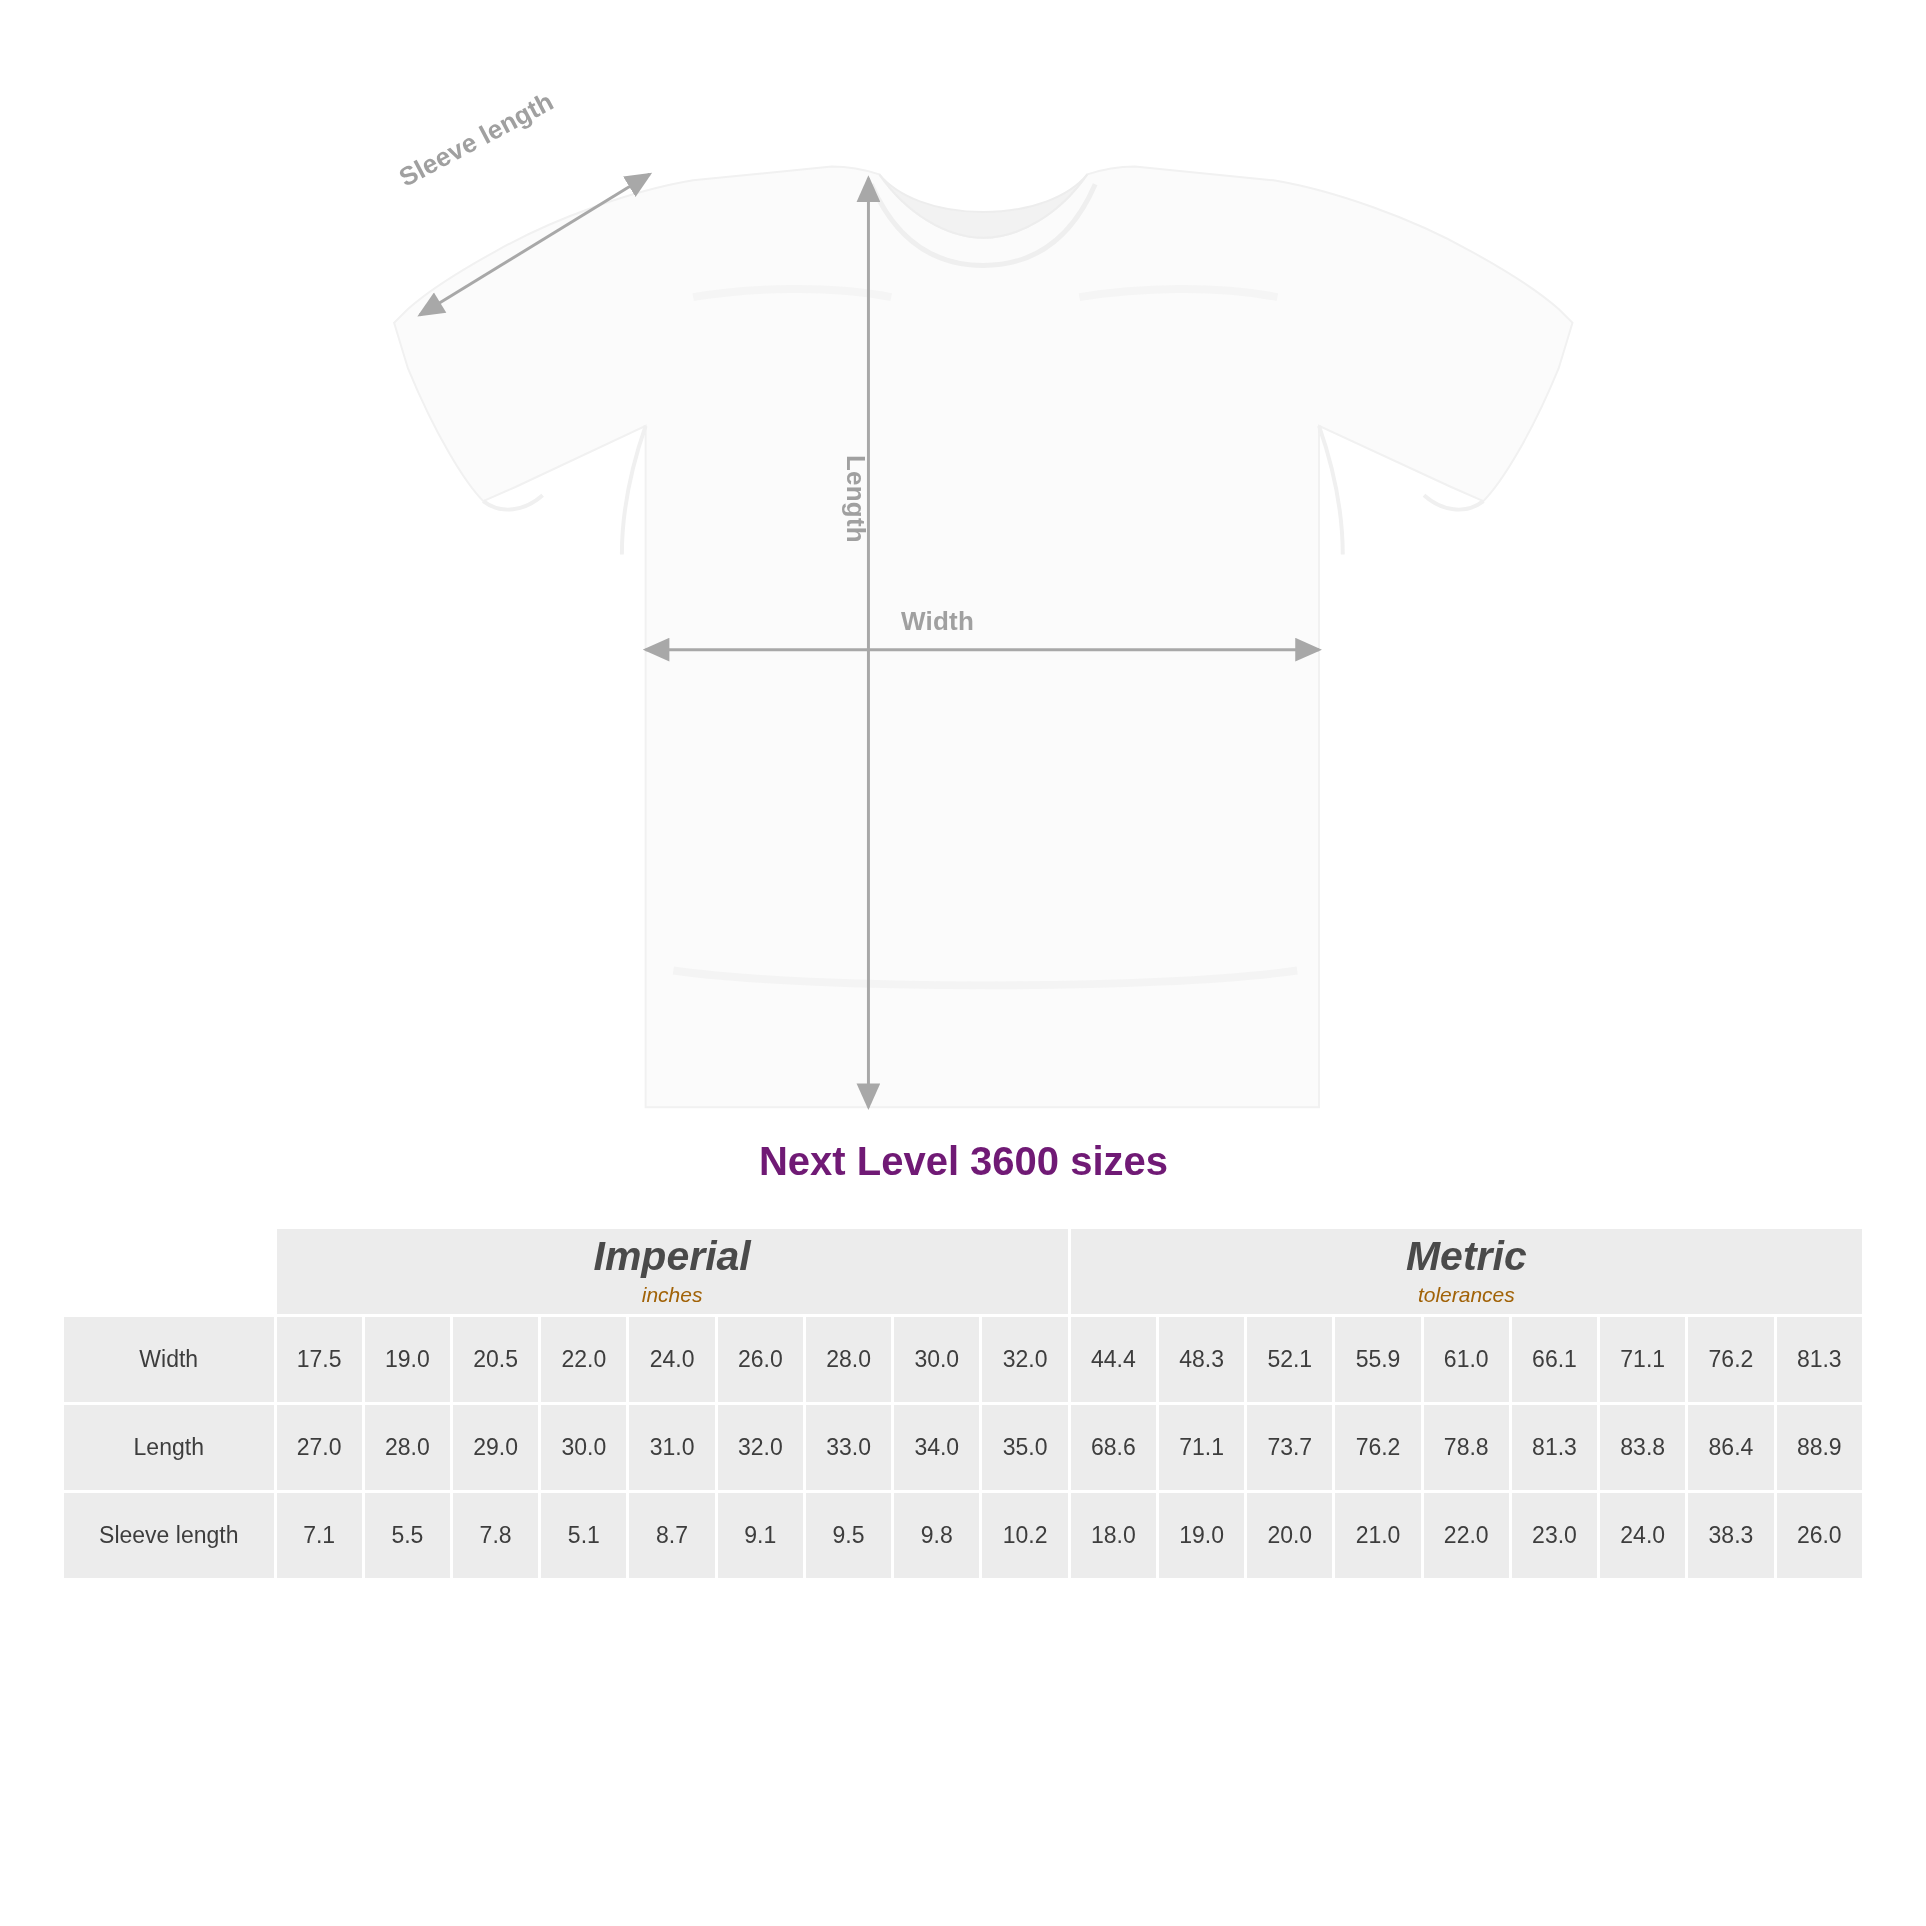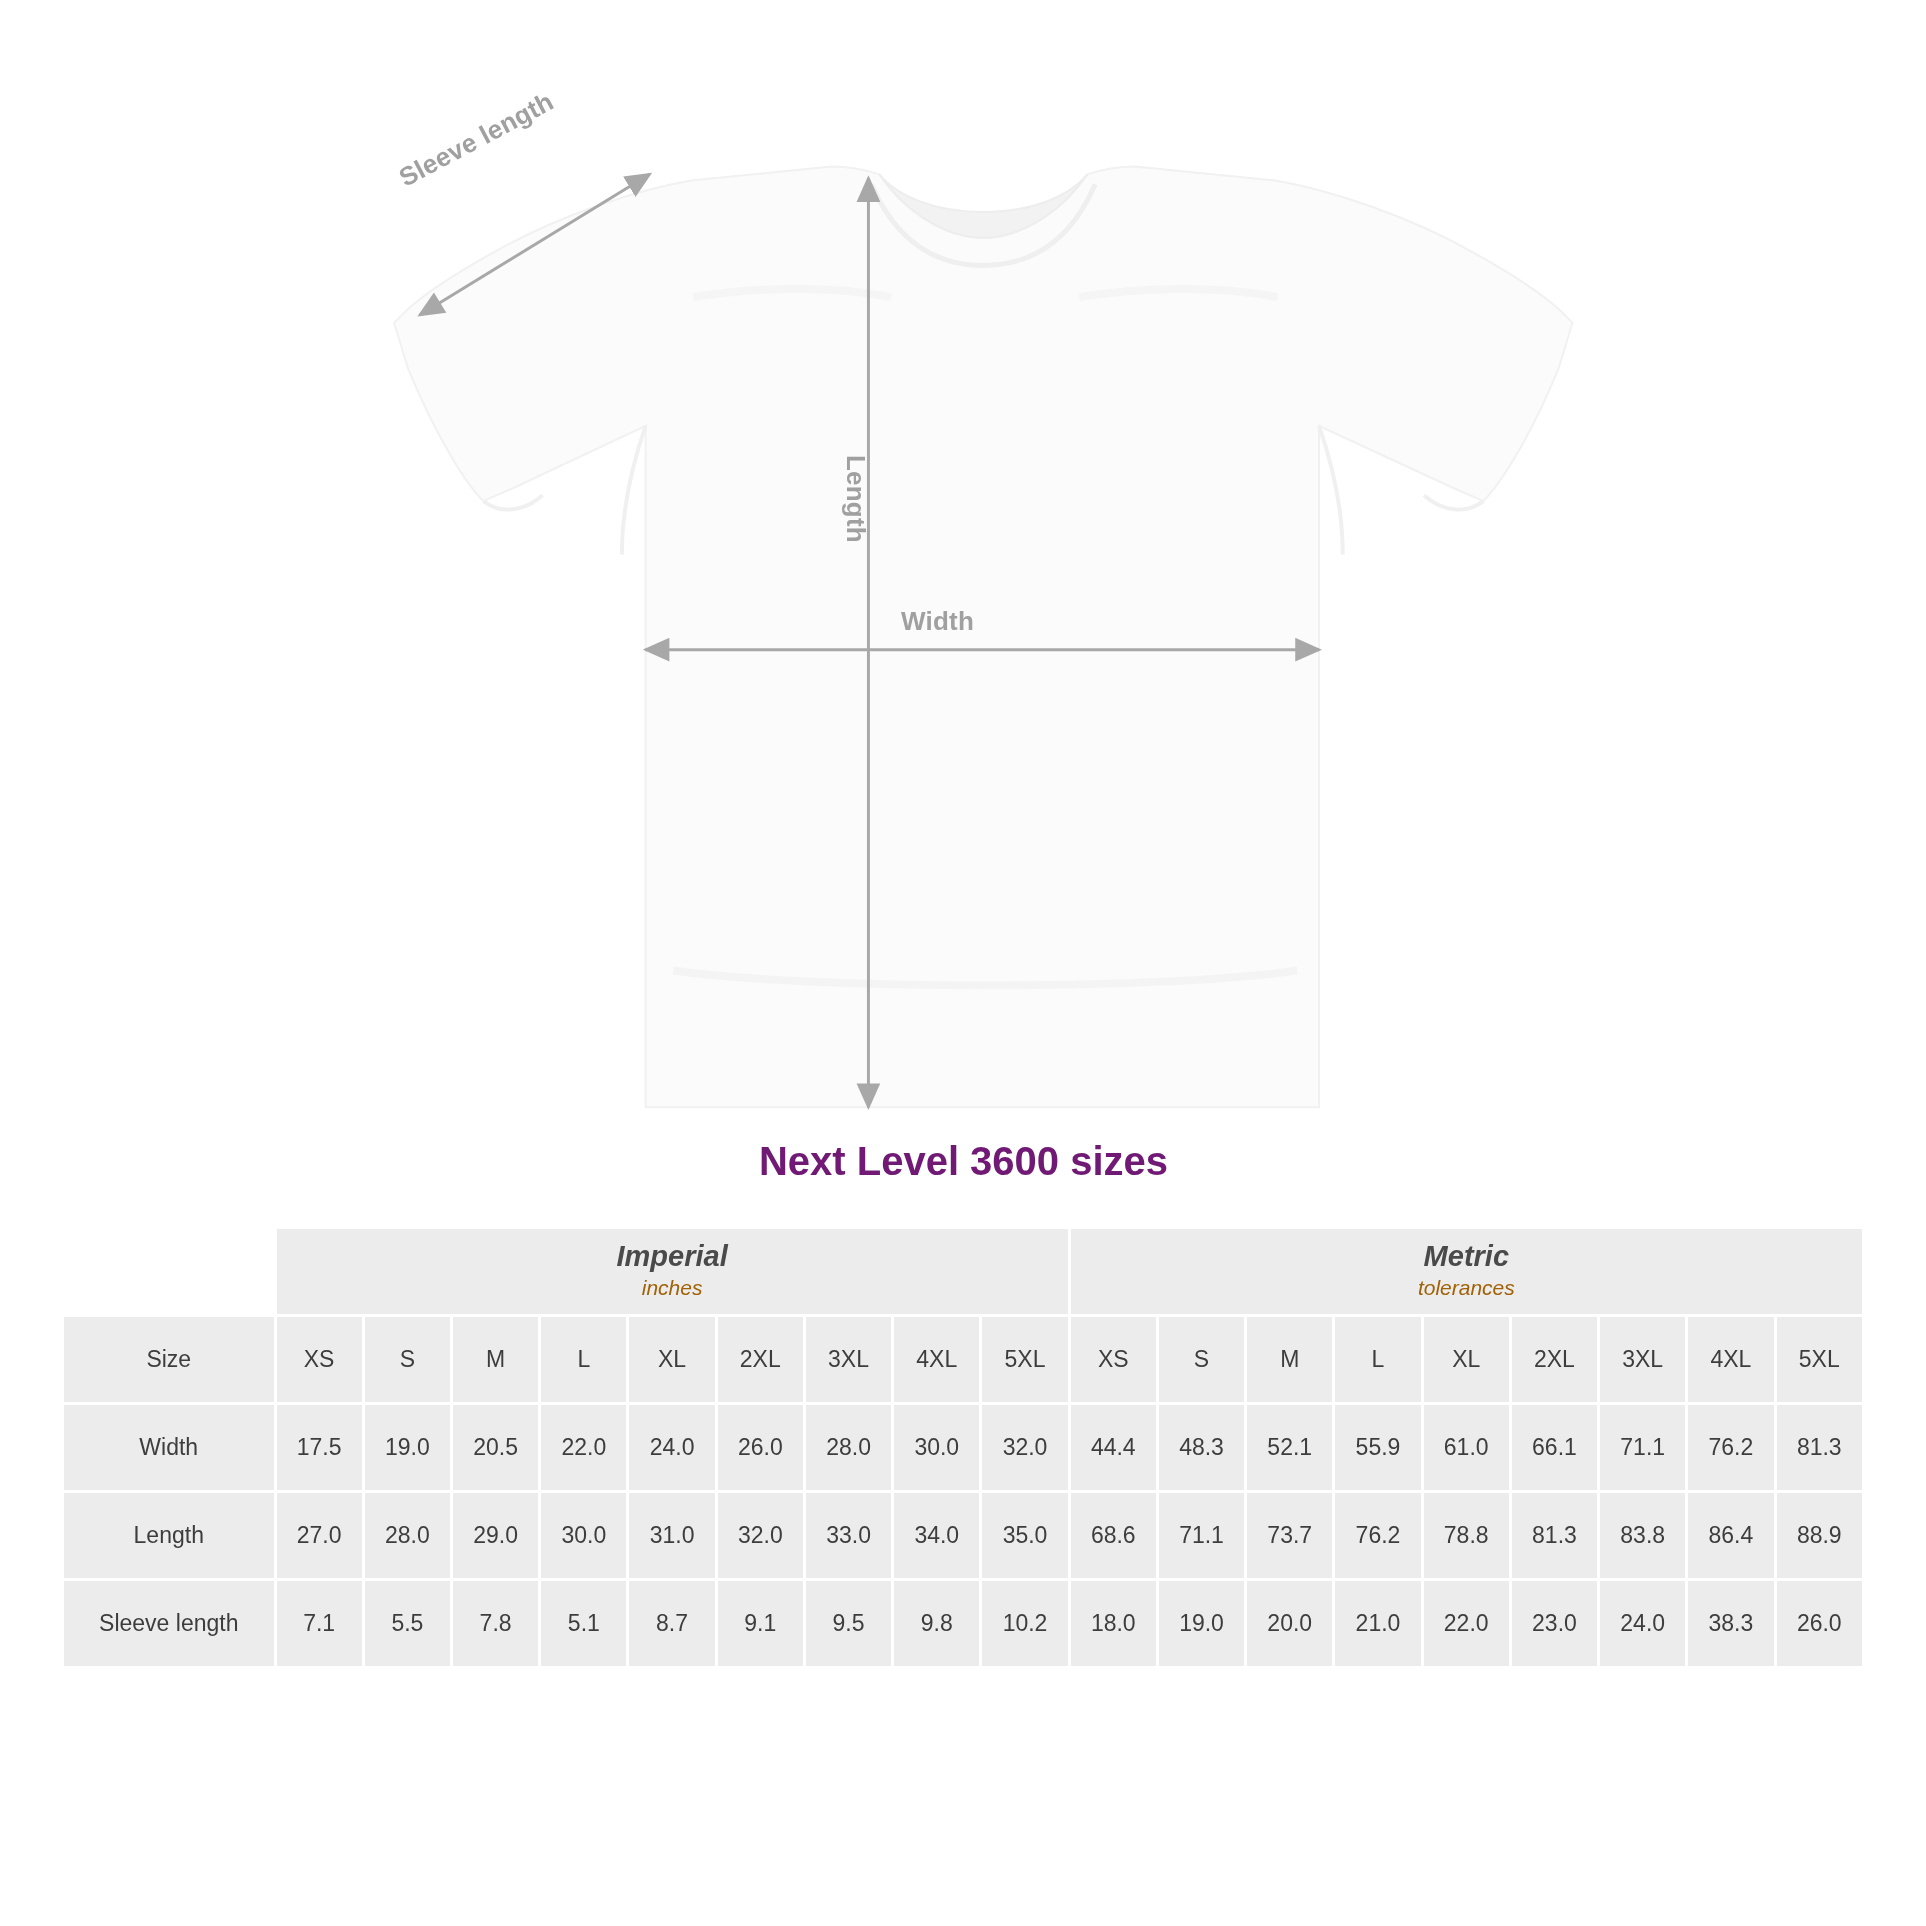--- a/index.html
+++ b/index.html
@@ -86,21 +86,21 @@
     height: 85px;
     padding: 0;
     font-weight: normal;
   }
   .unit-head {
     background: #ececec;
     height: 127px;
     vertical-align: middle;
   }
   .unit-head .unit-name {
-    font-size: 29px;
+    font-size: 41px;
     font-weight: bold;
     font-style: italic;
     color: #4a4a4a;
     line-height: 1.15;
   }
   .unit-head .unit-sub {
     font-size: 21px;
     font-style: italic;
     color: #a16207;
     line-height: 1.4;
@@ -221,41 +221,20 @@
       <tr>
         <td class="corner-cell"></td>
         <td class="unit-head" colspan="9">
           <div class="unit-name">Imperial</div>
           <div class="unit-sub">inches</div>
         </td>
         <td class="unit-head" colspan="9">
           <div class="unit-name">Metric</div>
           <div class="unit-sub">tolerances</div>
         </td>
-      </tr>
-      <tr>
-        <th class="row-head">Size</th>
-        <th class="size-head">XS</th>
-        <th class="size-head">S</th>
-        <th class="size-head">M</th>
-        <th class="size-head">L</th>
-        <th class="size-head">XL</th>
-        <th class="size-head">2XL</th>
-        <th class="size-head">3XL</th>
-        <th class="size-head">4XL</th>
-        <th class="size-head">5XL</th>
-        <th class="size-head">XS</th>
-        <th class="size-head">S</th>
-        <th class="size-head">M</th>
-        <th class="size-head">L</th>
-        <th class="size-head">XL</th>
-        <th class="size-head">2XL</th>
-        <th class="size-head">3XL</th>
-        <th class="size-head">4XL</th>
-        <th class="size-head">5XL</th>
       </tr>
     </thead>
     <tbody>
       <tr>
         <th class="row-head">Width</th>
         <td>17.5</td>
         <td>19.0</td>
         <td>20.5</td>
         <td>22.0</td>
         <td>24.0</td>

